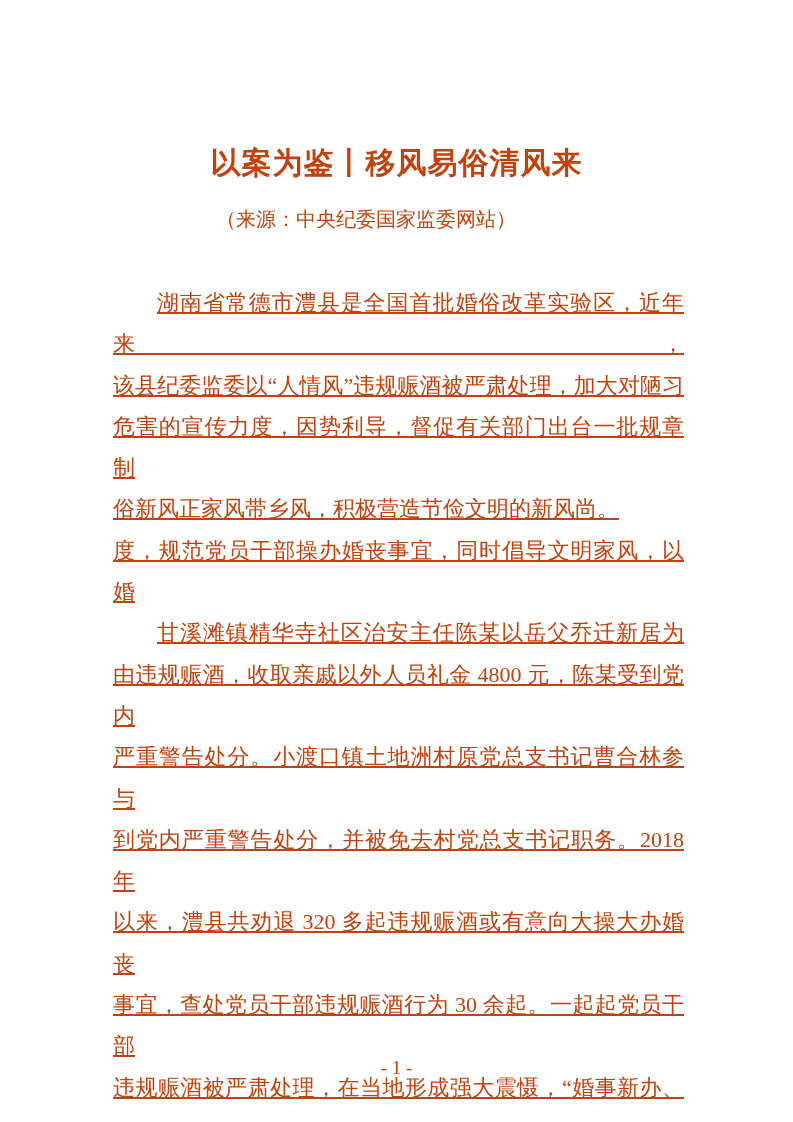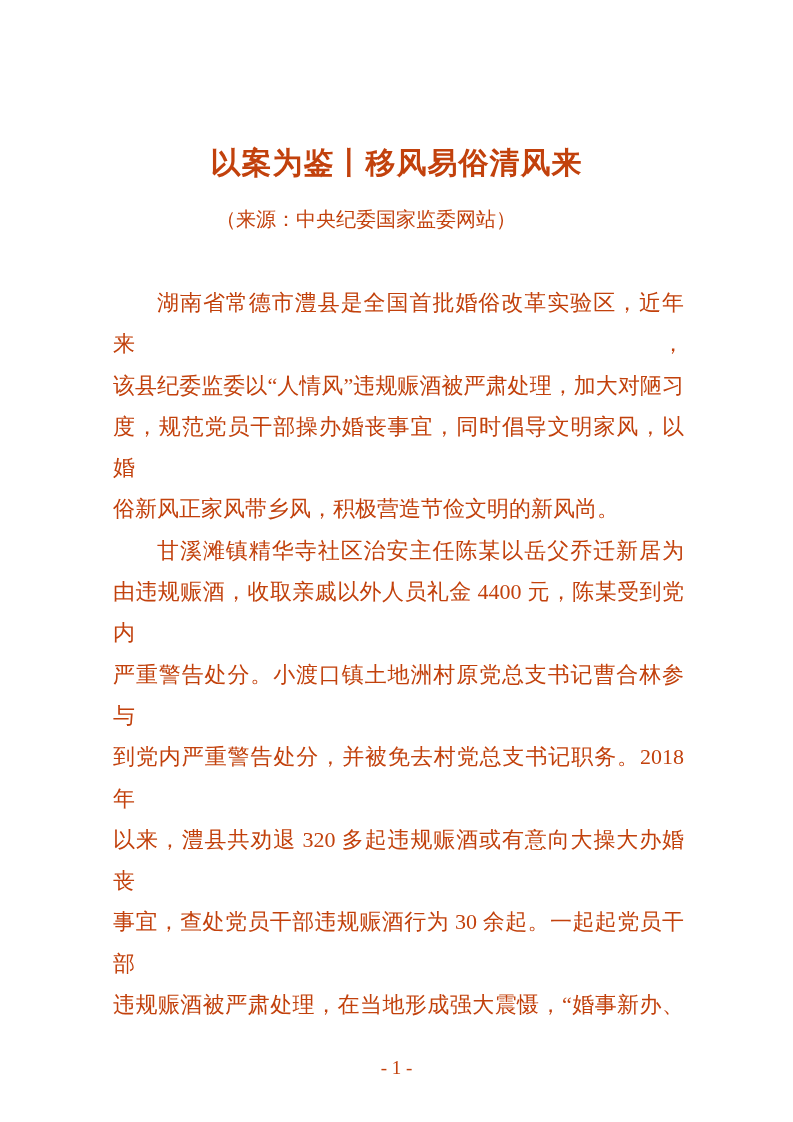--- a/index.html
+++ b/index.html
@@ -44,20 +44,21 @@
     left: 113px;
     width: 571px;
     font-size: 22px;
     line-height: 41.3px;
   }
   .line {
     text-align: justify;
     text-align-last: justify;
     text-justify: inter-character;
     white-space: normal;
+    text-decoration: underline;
   }
   .line.last {
     text-align: left;
     text-align-last: left;
   }
   .line.indent {
     text-indent: 44px;
   }
   .page-number {
     position: absolute;
@@ -76,27 +77,28 @@
 
   <div class="doc-title">以案为鉴丨移风易俗清风来</div>
 
   <div class="doc-source">（来源：中央纪委国家监委网站）</div>
 
   <div class="doc-body">
 
     <div>
       <div class="line indent">湖南省常德市澧县是全国首批婚俗改革实验区，近年来，</div>
       <div class="line">该县纪委监委以“人情风”违规赈酒被严肃处理，加大对陋习</div>
+      <div class="line">危害的宣传力度，因势利导，督促有关部门出台一批规章制</div>
+      <div class="line last">俗新风正家风带乡风，积极营造节俭文明的新风尚。</div>
       <div class="line">度，规范党员干部操办婚丧事宜，同时倡导文明家风，以婚</div>
-      <div class="line last">俗新风正家风带乡风，积极营造节俭文明的新风尚。</div>
     </div>
 
     <div>
       <div class="line indent">甘溪滩镇精华寺社区治安主任陈某以岳父乔迁新居为</div>
-      <div class="line">由违规赈酒，收取亲戚以外人员礼金 4400 元，陈某受到党内</div>
+      <div class="line">由违规赈酒，收取亲戚以外人员礼金 4800 元，陈某受到党内</div>
       <div class="line">严重警告处分。小渡口镇土地洲村原党总支书记曹合林参与</div>
       <div class="line">到党内严重警告处分，并被免去村党总支书记职务。2018 年</div>
       <div class="line">以来，澧县共劝退 320 多起违规赈酒或有意向大操大办婚丧</div>
       <div class="line">事宜，查处党员干部违规赈酒行为 30 余起。一起起党员干部</div>
       <div class="line">违规赈酒被严肃处理，在当地形成强大震慑，“婚事新办、</div>
 
     </div>
 
   </div>
 

